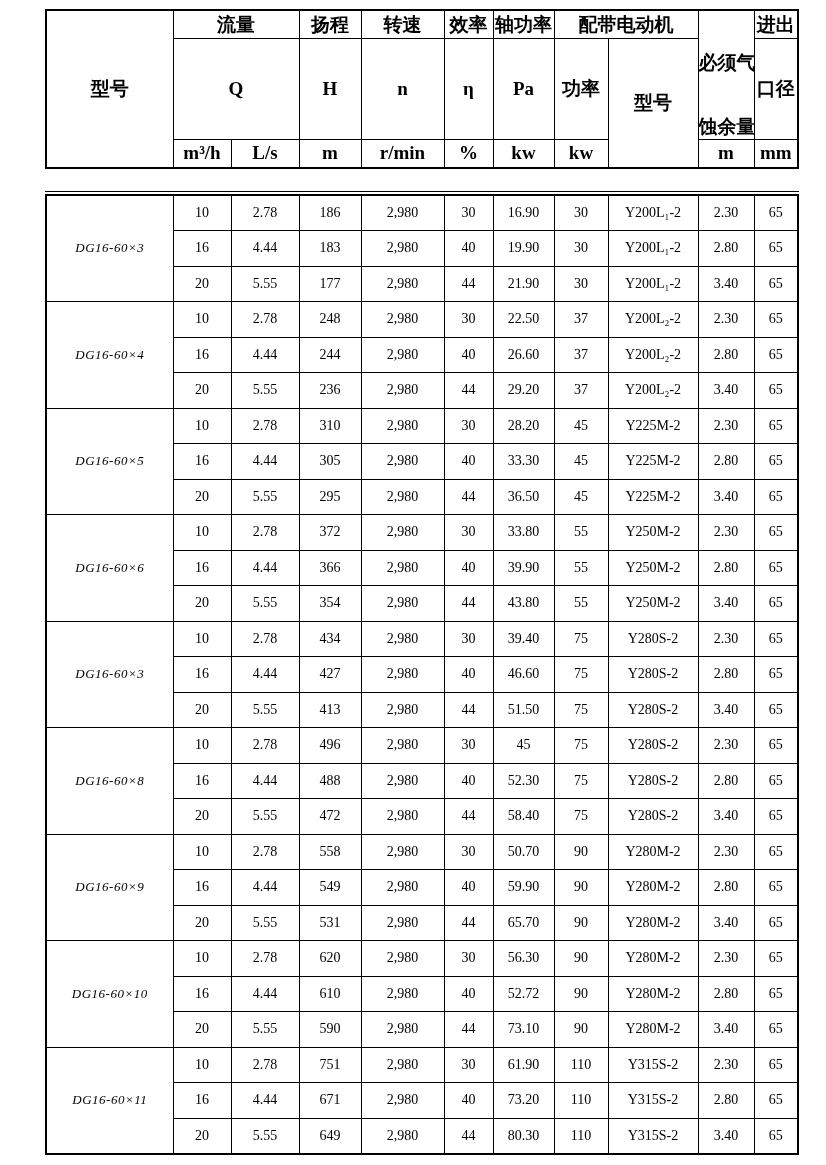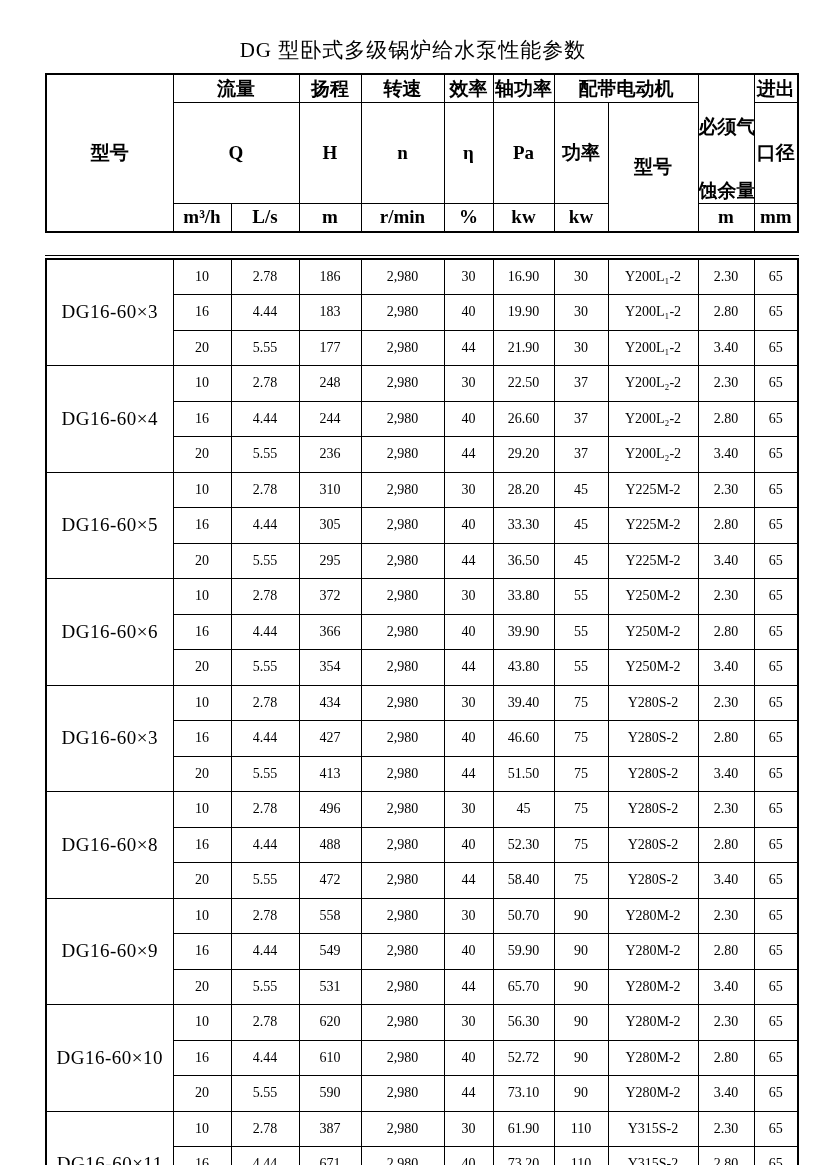--- a/index.html
+++ b/index.html
@@ -58,30 +58,30 @@
   .body-top-line {
     margin-top: 22px;
     border-top: 1px solid #000;
     height: 2px;
   }
   .body-table td {
     height: 34.5px;
     font-size: 14px;
   }
   .body-table td.model-cell {
-    font-size: 19px;
+    font-size: 13px;
     letter-spacing: 0.5px;
+    font-style: italic;
   }
 </style>
 </head>
 <body>
 
 <div class="page">
 
-  <h1 class="doc-title">DG 型卧式多级锅炉给水泵性能参数</h1>
 
   <div class="tbl-wrap">
 
     <table class="ptable header-table">
       <colgroup>
         <col style="width:127px">
           <col style="width:58px">
           <col style="width:68px">
         <col style="width:62px">
           <col style="width:83px">
@@ -441,21 +441,21 @@
             <td>73.10</td>
             <td>90</td>
             <td>Y280M-2</td>
             <td>3.40</td>
             <td>65</td>
           </tr>
           <tr>
             <td rowspan="3" class="model-cell">DG16-60×11</td>
             <td>10</td>
             <td>2.78</td>
-            <td>387</td>
+            <td>751</td>
             <td>2,980</td>
             <td>30</td>
             <td>61.90</td>
             <td>110</td>
             <td>Y315S-2</td>
             <td>2.30</td>
             <td>65</td>
           </tr>
           <tr>
             <td>16</td>

